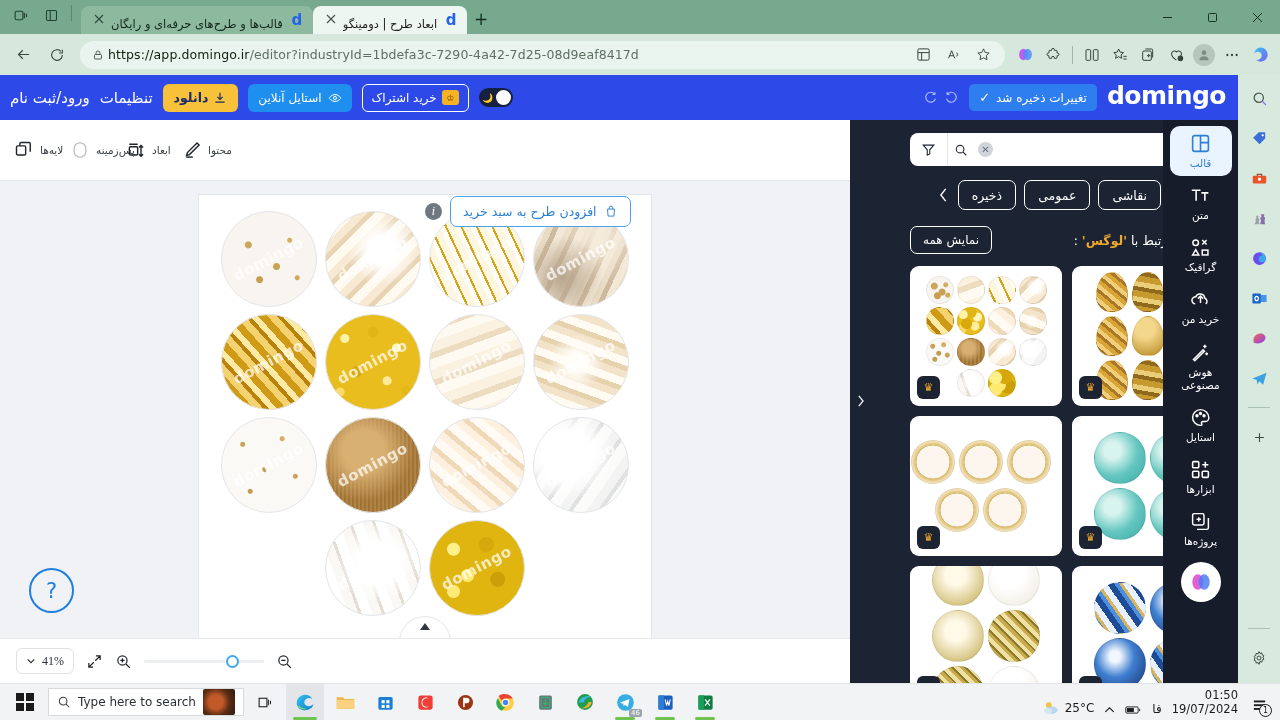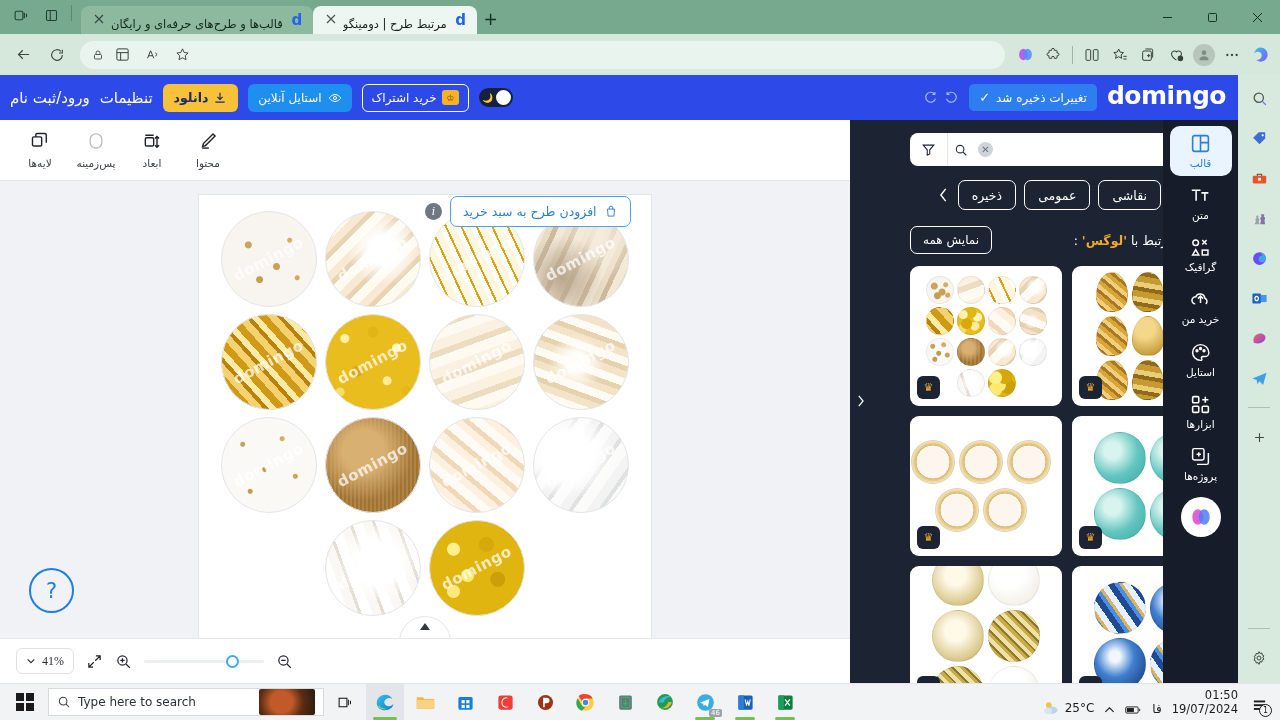--- a/index.html
+++ b/index.html
@@ -146,21 +146,21 @@
   }
   .hdr-link { color: #fff; font-size: 15px; }
 
   
   .left-toolbar {
     position: absolute; top: 120px; left: 0; width: 850px; height: 61px;
     background: #fff; border-bottom: 1px solid #e6e8ec;
     display: flex; align-items: center; direction: ltr; padding: 0 14px; gap: 4px;
   }
   .tool-item {
-    width: 52px; display: flex; flex-direction: column; align-items: center;
+    width: 52px; display: flex; flex-direction: row; align-items: center;
     gap: 6px; color: #2b2f38;
   }
   .tool-item .t-label { font-size: 10.5px; color: #3b4049; }
 
   
   .canvas-area {
     position: absolute; top: 181px; left: 0; width: 850px; height: 457px;
     background: #f0f2f5; overflow: hidden;
   }
   .artboard {
@@ -400,21 +400,21 @@
   
   .taskbar {
     position: absolute; bottom: 0; left: 0; width: 1280px; height: 37px;
     background: #f2f3f5; display: flex; align-items: center; direction: ltr;
     padding: 0 4px; gap: 2px; border-top: 1px solid #e2e4e7;
   }
   .start-btn { width: 42px; height: 37px; display: flex; align-items: center; justify-content: center; }
   .win-logo { display: grid; grid-template-columns: 8px 8px; grid-template-rows: 8px 8px; gap: 2px; }
   .win-logo i { background: #1b1b1b; display: block; }
   .tb-search {
-    width: 276px; height: 28px; background: #fff; border: 1px solid #d6d9dd;
+    width: 196px; height: 28px; background: #fff; border: 1px solid #d6d9dd;
     display: flex; align-items: center; gap: 7px; padding: 0 8px;
     font-size: 12px; color: #2b2f38; position: relative; overflow: hidden;
   }
   .tb-search .ph { flex: 1 1 auto; white-space: nowrap; }
   .tb-search-img {
     width: 56px; height: 26px; background:
       radial-gradient(circle at 40% 50%, #c15a28 0 30%, #5a2c14 60%, #2b1a10 100%);
     filter: blur(.3px); border-radius: 2px;
   }
   .tb-app {
@@ -472,21 +472,21 @@
       <span class="tab-title">قالب‌ها و طرح‌های حرفه‌ای و رایگان</span>
       <span class="tab-close">
         <svg width="12" height="12" viewBox="0 0 12 12" stroke="currentColor" stroke-width="1.2">
             <path d="M2 2l8 8M10 2l-8 8"></path>
           </svg>
       </span>
     </div>
 
     <div class="tab active">
       <span class="favicon">d</span>
-      <span class="tab-title">مرتبط طرح | دومینگو</span>
+      <span class="tab-title">ابعاد طرح | دومینگو</span>
       <span class="tab-close">
         <svg width="12" height="12" viewBox="0 0 12 12" stroke="currentColor" stroke-width="1.2">
             <path d="M2 2l8 8M10 2l-8 8"></path>
           </svg>
       </span>
     </div>
 
     <div class="newtab-btn">+</div>
 
     <div class="win-controls">
@@ -520,20 +520,21 @@
           <path d="M20 4v5h-5"></path>
       </svg>
     </div>
     <div class="omnibox">
       <span class="lock">
         <svg width="12" height="12" viewBox="0 0 24 24" fill="none" stroke="currentColor" stroke-width="1.8">
           <rect x="5" y="11" width="14" height="9" rx="2"></rect>
             <path d="M8 11V8a4 4 0 0 1 8 0v3"></path>
         </svg>
       </span>
+      <span class="url-text"><span class="host">https://app.domingo.ir</span><span class="rest">/editor?industryId=1bdefa3c-7290-4a42-7d25-08d9eaf8417d</span></span>
       <span class="omni-icons">
         <span class="tb-ico">
           <svg width="15" height="15" viewBox="0 0 24 24" fill="none" stroke="currentColor" stroke-width="1.6">
               <rect x="3" y="3" width="18" height="18" rx="2"></rect>
               <path d="M3 9h18M9 9v12"></path>
             </svg>
         </span>
         <span class="tb-ico">
           <svg width="15" height="15" viewBox="0 0 24 24" fill="none" stroke="currentColor" stroke-width="1.6">
               <path d="M4 18L9 6l5 12M6 14h6"></path>
@@ -1037,20 +1038,29 @@
         <svg width="21" height="21" viewBox="0 0 24 24" fill="none" stroke="currentColor" stroke-width="1.7">
             <path d="M6 17a4 4 0 0 1 .5-8 5.5 5.5 0 0 1 10.5 1.5A3.8 3.8 0 0 1 18 17"></path>
             <path d="M12 16V8M9 11l3-3 3 3"></path>
           </svg>
       </span>
       <span class="r-label">خرید من</span>
     </div>
     <div class="rail-item">
       <span>
         <svg width="21" height="21" viewBox="0 0 24 24" fill="none" stroke="currentColor" stroke-width="1.7">
+            <path d="M4 20L15 9l1.5 1.5L5.5 21.5z"></path>
+            <path d="M17 3v4M15 5h4M19 12v3M17.5 13.5h3"></path>
+          </svg>
+      </span>
+      <span class="r-label">هوش مصنوعی</span>
+    </div>
+    <div class="rail-item">
+      <span>
+        <svg width="21" height="21" viewBox="0 0 24 24" fill="none" stroke="currentColor" stroke-width="1.7">
             <path d="M12 3a9 9 0 1 0 0 18c1.5 0 2-1 1.3-2-.7-1.2.2-2.3 1.5-2.3H17a4.5 4.5 0 0 0 4.5-4.5C21.5 7 17.3 3 12 3z"></path>
             <circle cx="8" cy="10" r="1.1" fill="currentColor"></circle>
             <circle cx="12" cy="7.5" r="1.1" fill="currentColor"></circle>
             <circle cx="16" cy="10" r="1.1" fill="currentColor"></circle>
           </svg>
       </span>
       <span class="r-label">استایل</span>
     </div>
     <div class="rail-item">
       <span>

